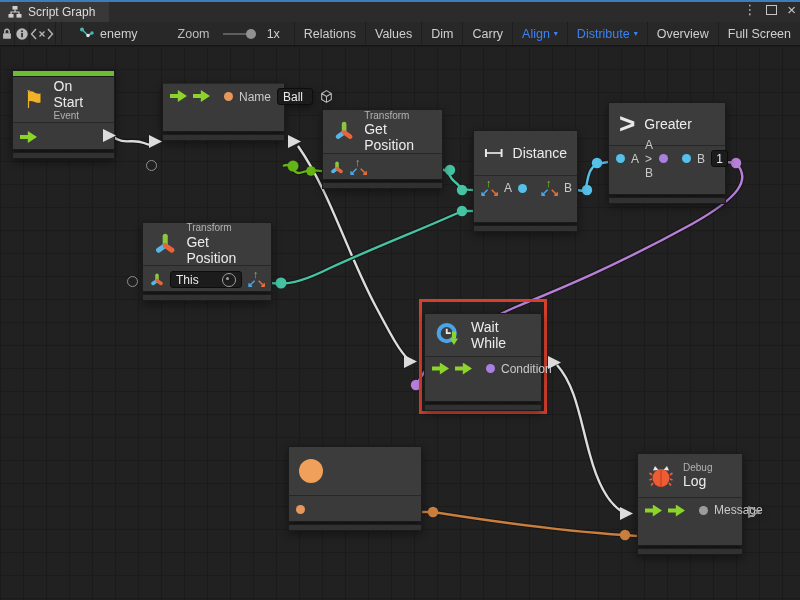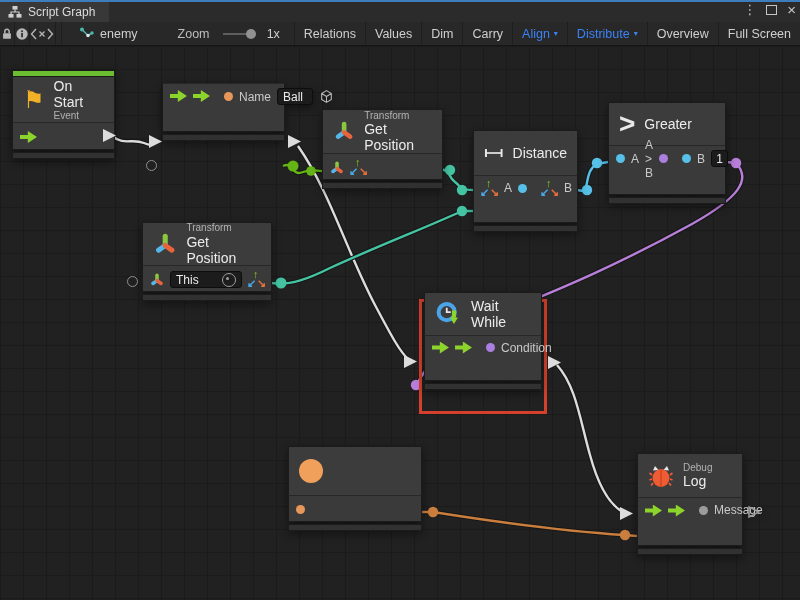--- a/index.html
+++ b/index.html
@@ -351,21 +351,21 @@
           <span class="up">↑</span>
             <span class="dl">↙</span>
             <span class="dr">↘</span>
         </span>
       </div>
     </div>
     <div class="ftr"></div>
   </div>
 
   <div class="redframe" style="left:419px;top:299px;width:128px;height:115px"></div>
-  <div class="node" style="left:424px;top:292px;width:118px">
+  <div class="node" style="left:424px;top:313px;width:118px">
     <div class="hdr" style="height:43px">
       <svg width="30" height="30" viewBox="0 0 30 30">
         <circle cx="13" cy="13" r="9" stroke="#4ba3e8" stroke-width="4.5" fill="none"></circle>
         <path d="M13,8 V13 H17.5" stroke="#e8e8e8" stroke-width="2" fill="none"></path>
         <path d="M21,11 V19" stroke="#8cd32c" stroke-width="4.5"></path>
         <polygon points="16.5,19 25.5,19 21,26" fill="#8cd32c"></polygon>
       </svg>
       <span class="ttl">Wait While</span>
     </div>
     <div class="bdy" style="height:46px">

